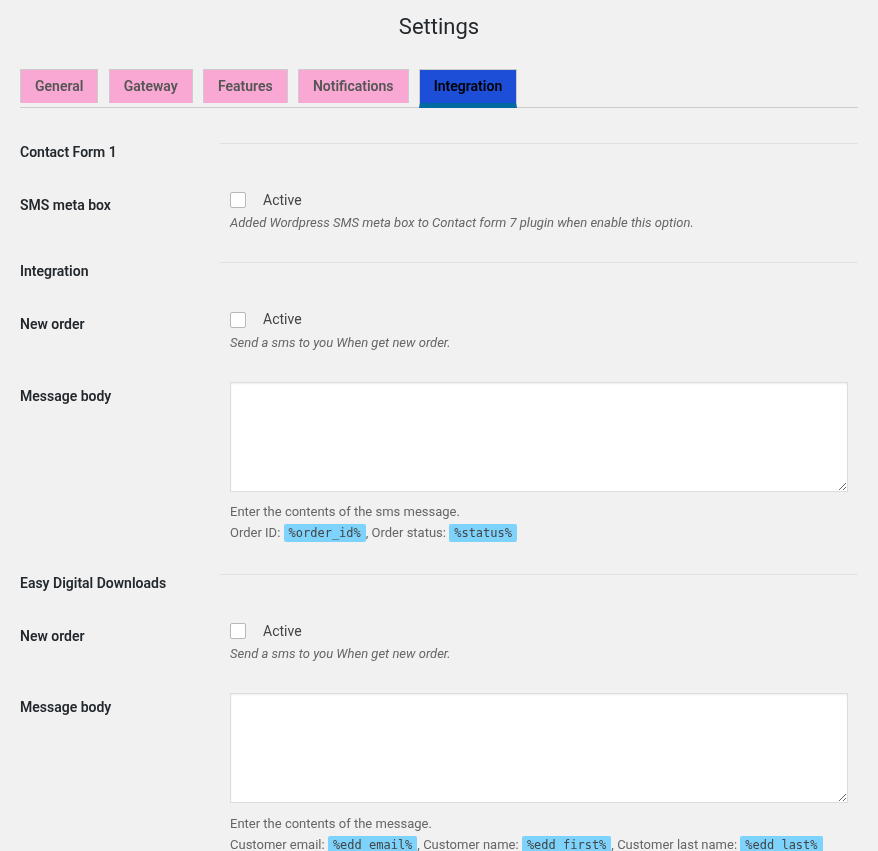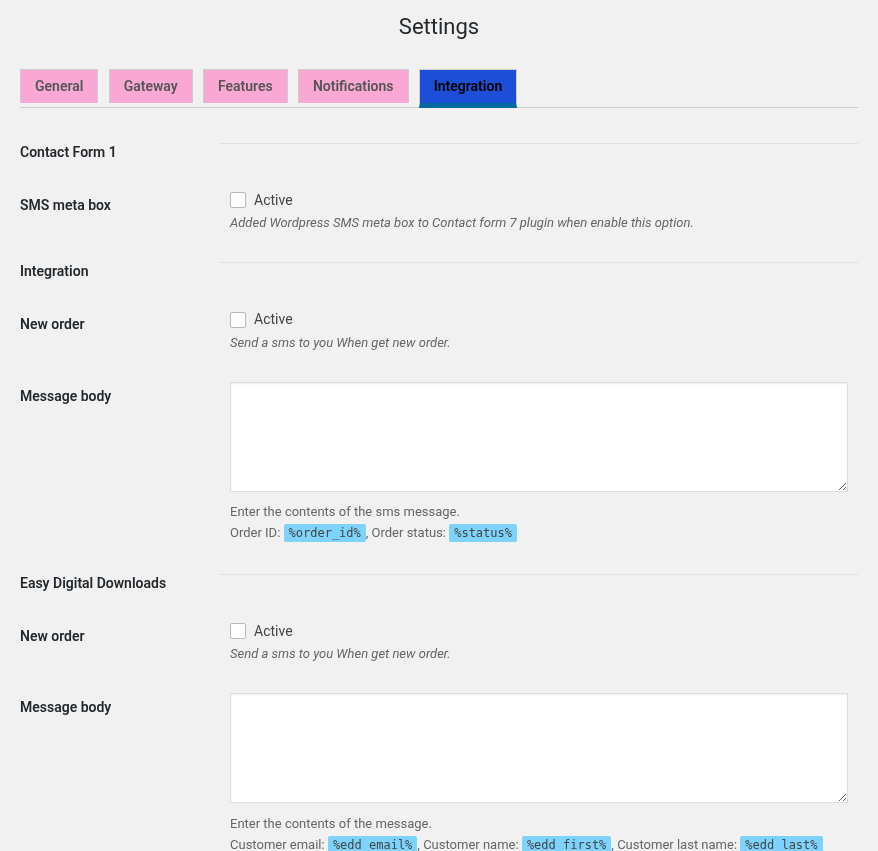--- a/index.html
+++ b/index.html
@@ -79,21 +79,21 @@
     .section-header td {
       padding: 15px 0;
     }
     .section-line {
       border-top: 1px solid #e1e1e1;
       height: 1px;
     }
     .checkbox-wrap {
       display: flex;
       align-items: center;
-      gap: 8px;
+      gap: 17px;
     }
     input[type="checkbox"] {
       width: 16px;
       height: 16px;
       border: 1px solid #b4b9be;
       background: #fff;
       cursor: pointer;
       appearance: none;
       -webkit-appearance: none;
       border-radius: 2px;

